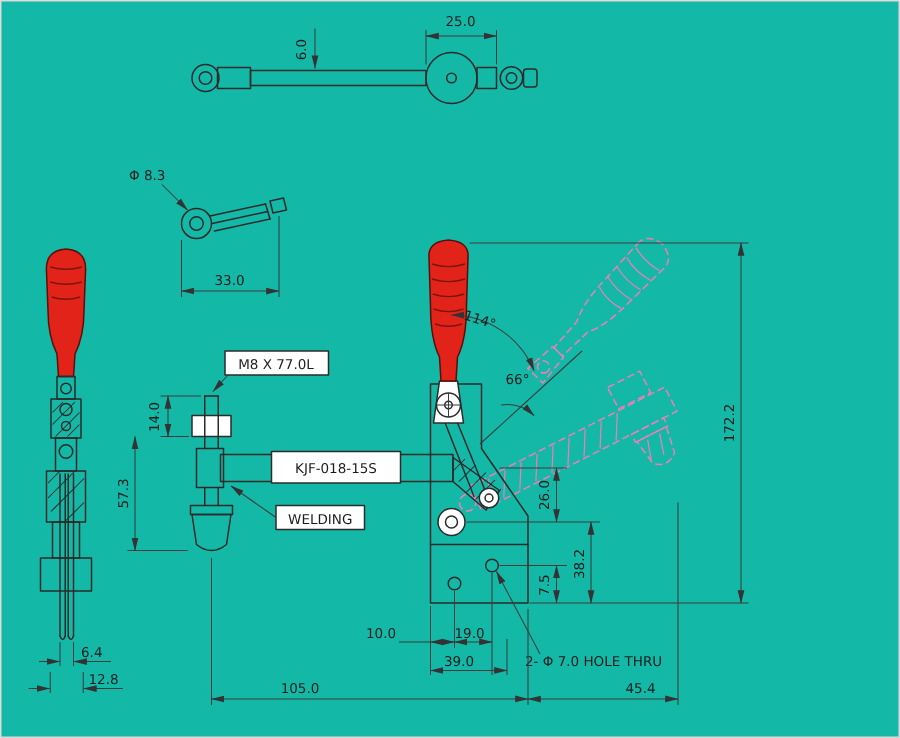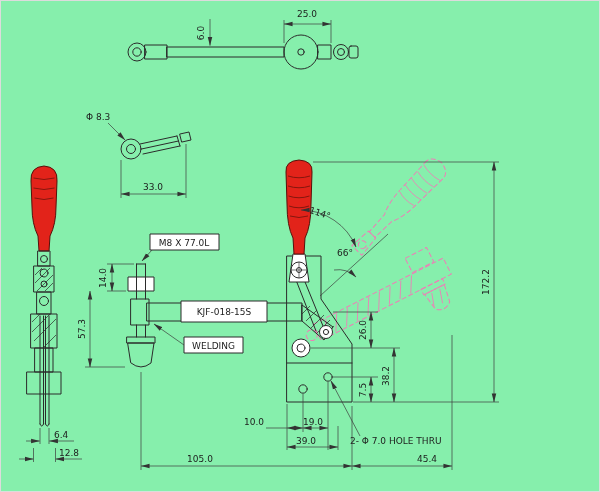--- a/index.html
+++ b/index.html
@@ -1,16 +1,16 @@
 <!DOCTYPE html>
 <html><head>
 <meta charset="utf-8">
 <style>
   html,body{margin:0;padding:0;background:#fff;}
-  .stage{width:600px;height:492px;position:relative;background:#86efac;font-family:"DejaVu Sans",sans-serif;}
+  .stage{width:600px;height:492px;position:relative;background:#14b8a6;font-family:"DejaVu Sans",sans-serif;}
   svg{display:block;}
   .outline{fill:none;stroke:#2b2b2b;stroke-width:1;stroke-linejoin:round;stroke-linecap:round;}
   .outline-f{fill:#ffffff;stroke:#2b2b2b;stroke-width:1;stroke-linejoin:round;}
   .red{fill:#e2231a;stroke:#58100a;stroke-width:1;}
   .redline{fill:none;stroke:#7a150c;stroke-width:0.9;}
   .phantom{fill:none;stroke:#ed7fb7;stroke-width:1;stroke-dasharray:5 2.4;stroke-linejoin:round;}
   .phantom-h{fill:none;stroke:#ed7fb7;stroke-width:0.8;}
   .dim{fill:none;stroke:#3c3c3c;stroke-width:0.7;}
   .hatchd{fill:none;stroke:#2b2b2b;stroke-width:0.7;}
   .dimtxt{font-size:9px;fill:#1c1c1c;}

